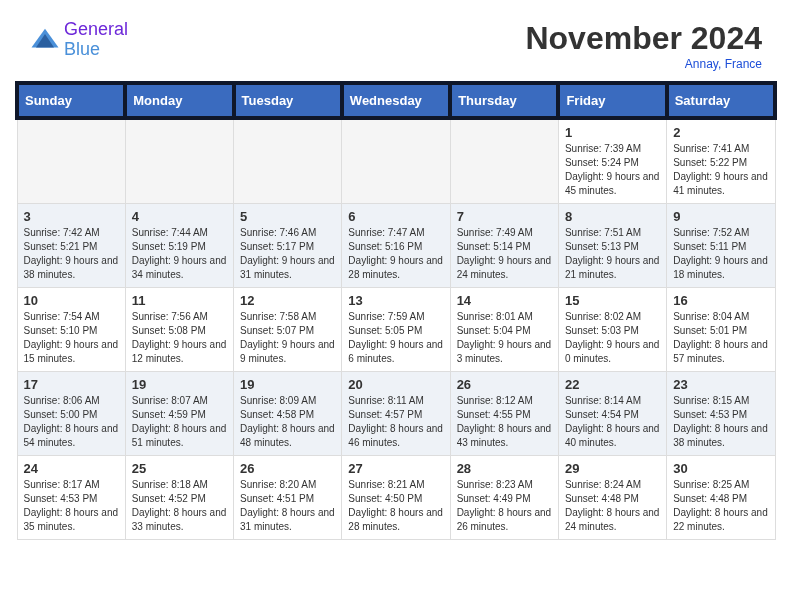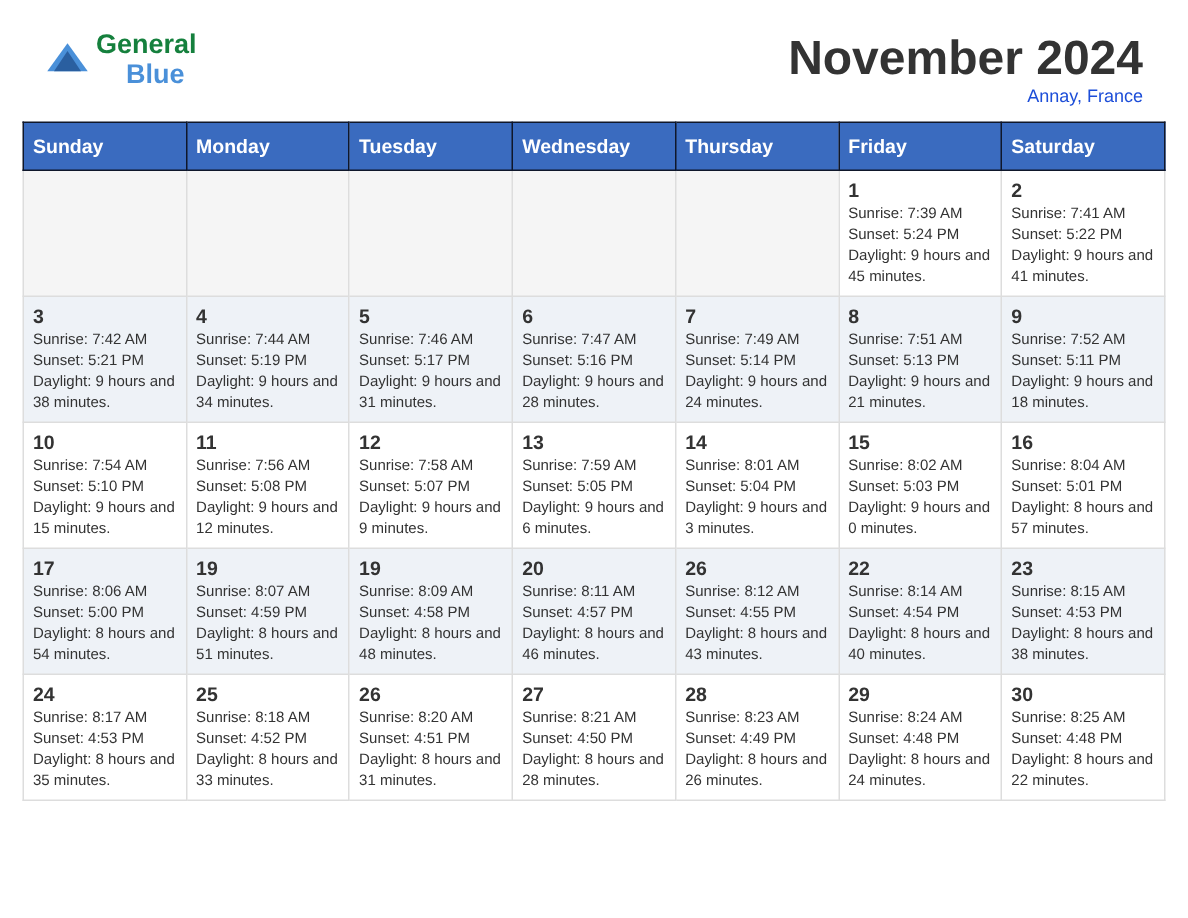--- a/index.html
+++ b/index.html
@@ -18,21 +18,21 @@
     .calendar { width: 100%; border-collapse: collapse; margin: 0 0 0 0; padding: 0 15px; }
     .calendar-wrapper { padding: 0 15px 15px 15px; }
     
     .calendar th {
       background-color: #3a6bbf;
       color: #fff;
       text-align: left;
       padding: 8px 6px;
       font-size: 13px;
       font-weight: bold;
-      border: 1px solid #0f172a;
+      border: 4px solid #0f172a;
     }
     
     .calendar td {
       vertical-align: top;
       padding: 5px 6px;
       font-size: 10px;
       color: #333;
       border: 1px solid #ddd;
       width: calc(100%/7);
       min-height: 80px;
@@ -54,22 +54,22 @@
 </head>
 <body>
 
 <div class="header">
   <div class="logo">
     <svg class="logo-icon" viewBox="0 0 40 40">
       <polygon points="20,5 38,30 2,30" fill="#4a90d9"></polygon>
       <polygon points="20,12 32,30 8,30" fill="#2a5fa0"></polygon>
     </svg>
     <div class="logo-text">
-      <span style="font-size:18px;font-weight:bold;color:#15803d;line-height:1.1;">General</span>
-      <span style="font-size:18px;font-weight:bold;color:#4a90d9;line-height:1.1;margin-left:20px;">Blue</span>
+      <span style="font-size:18px;font-weight:normal;color:#6d28d9;line-height:1.1;">General</span>
+      <span style="font-size:18px;font-weight:normal;color:#4a90d9;line-height:1.1;">Blue</span>
     </div>
   </div>
   <div class="title-block">
     <div class="month-title">November 2024</div>
     <div class="location">Annay, France</div>
   </div>
 </div>
 
 <div class="calendar-wrapper">
   <table class="calendar">

